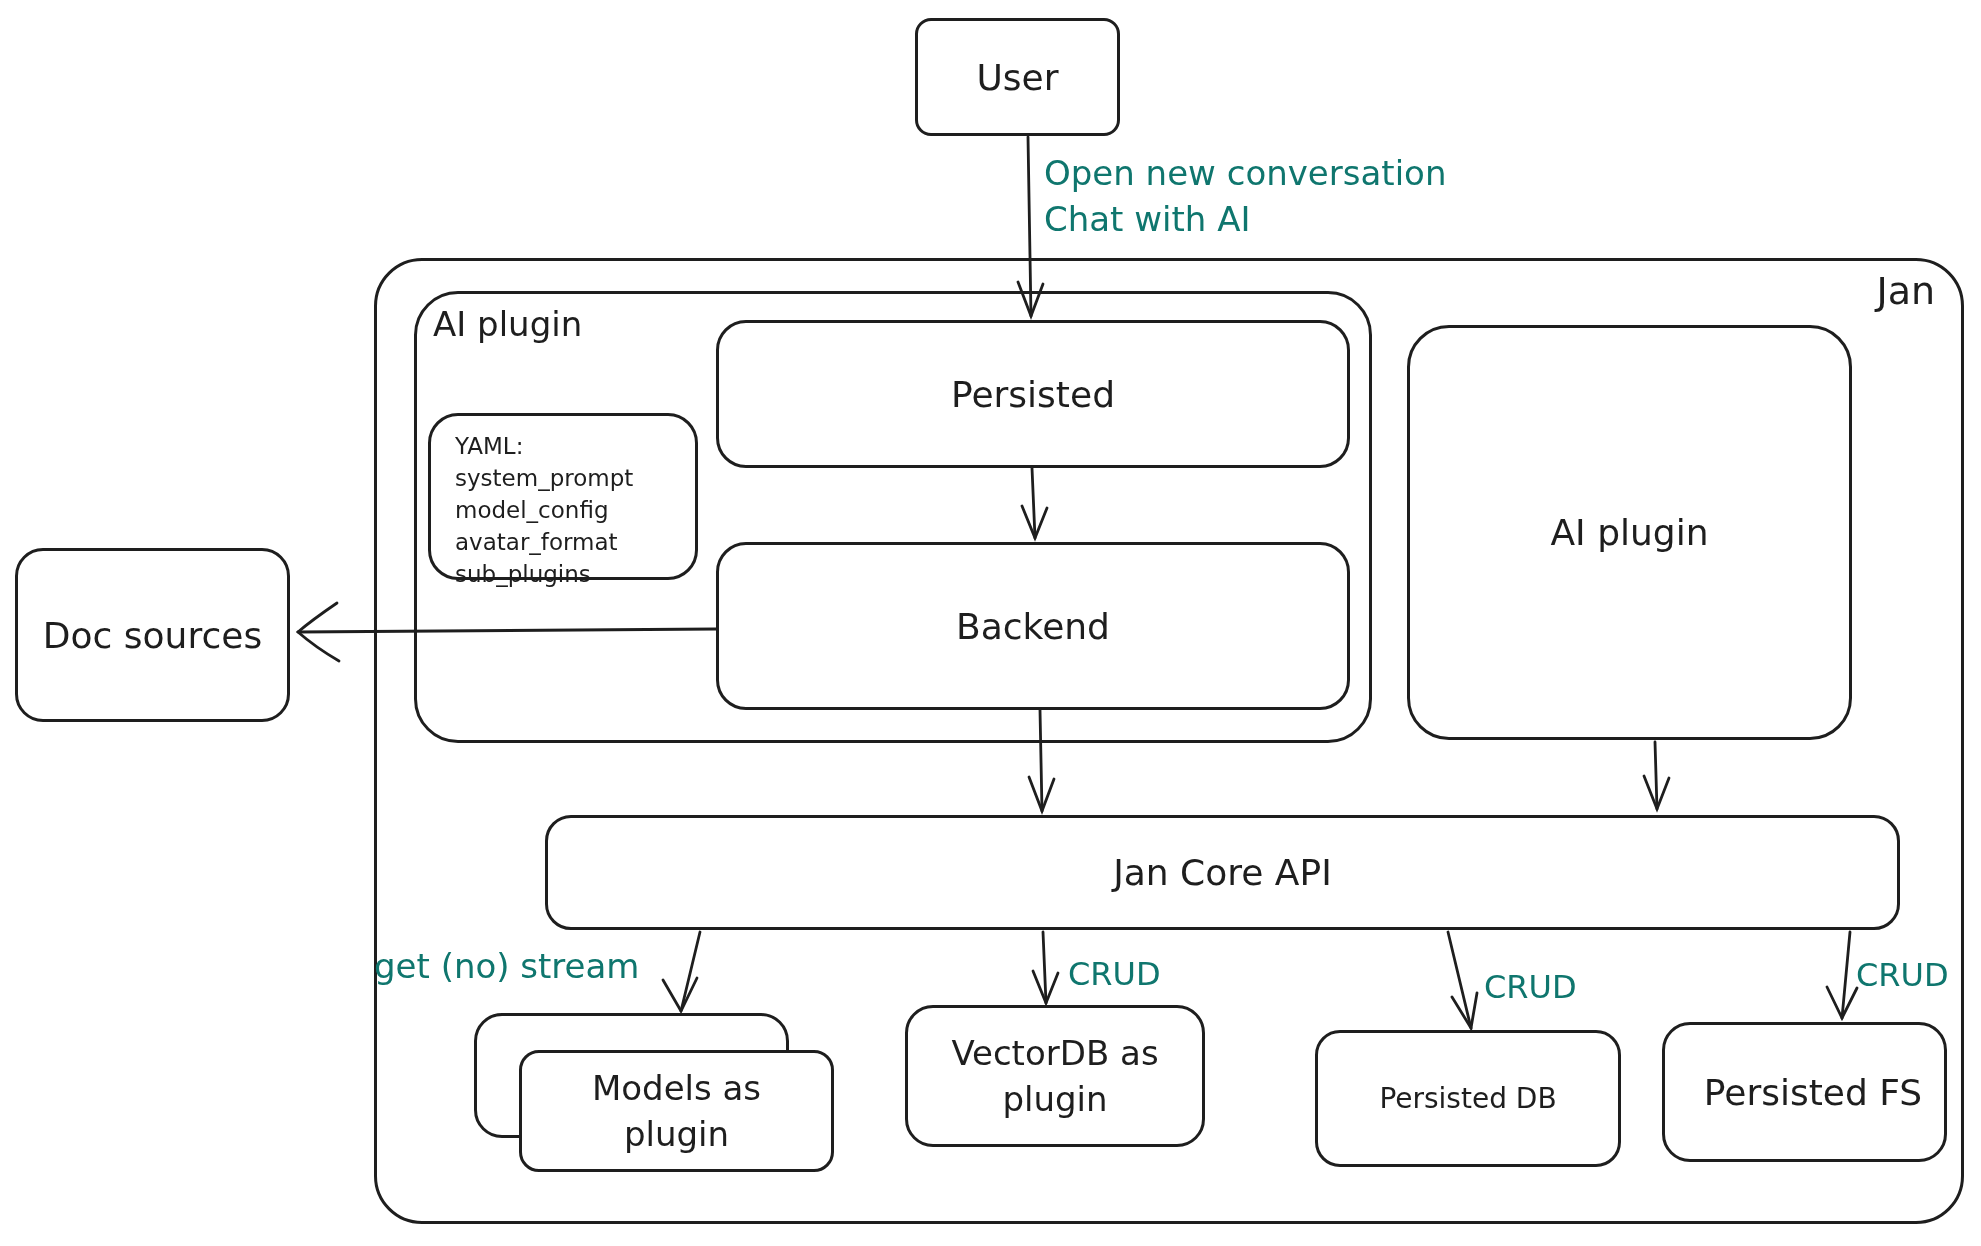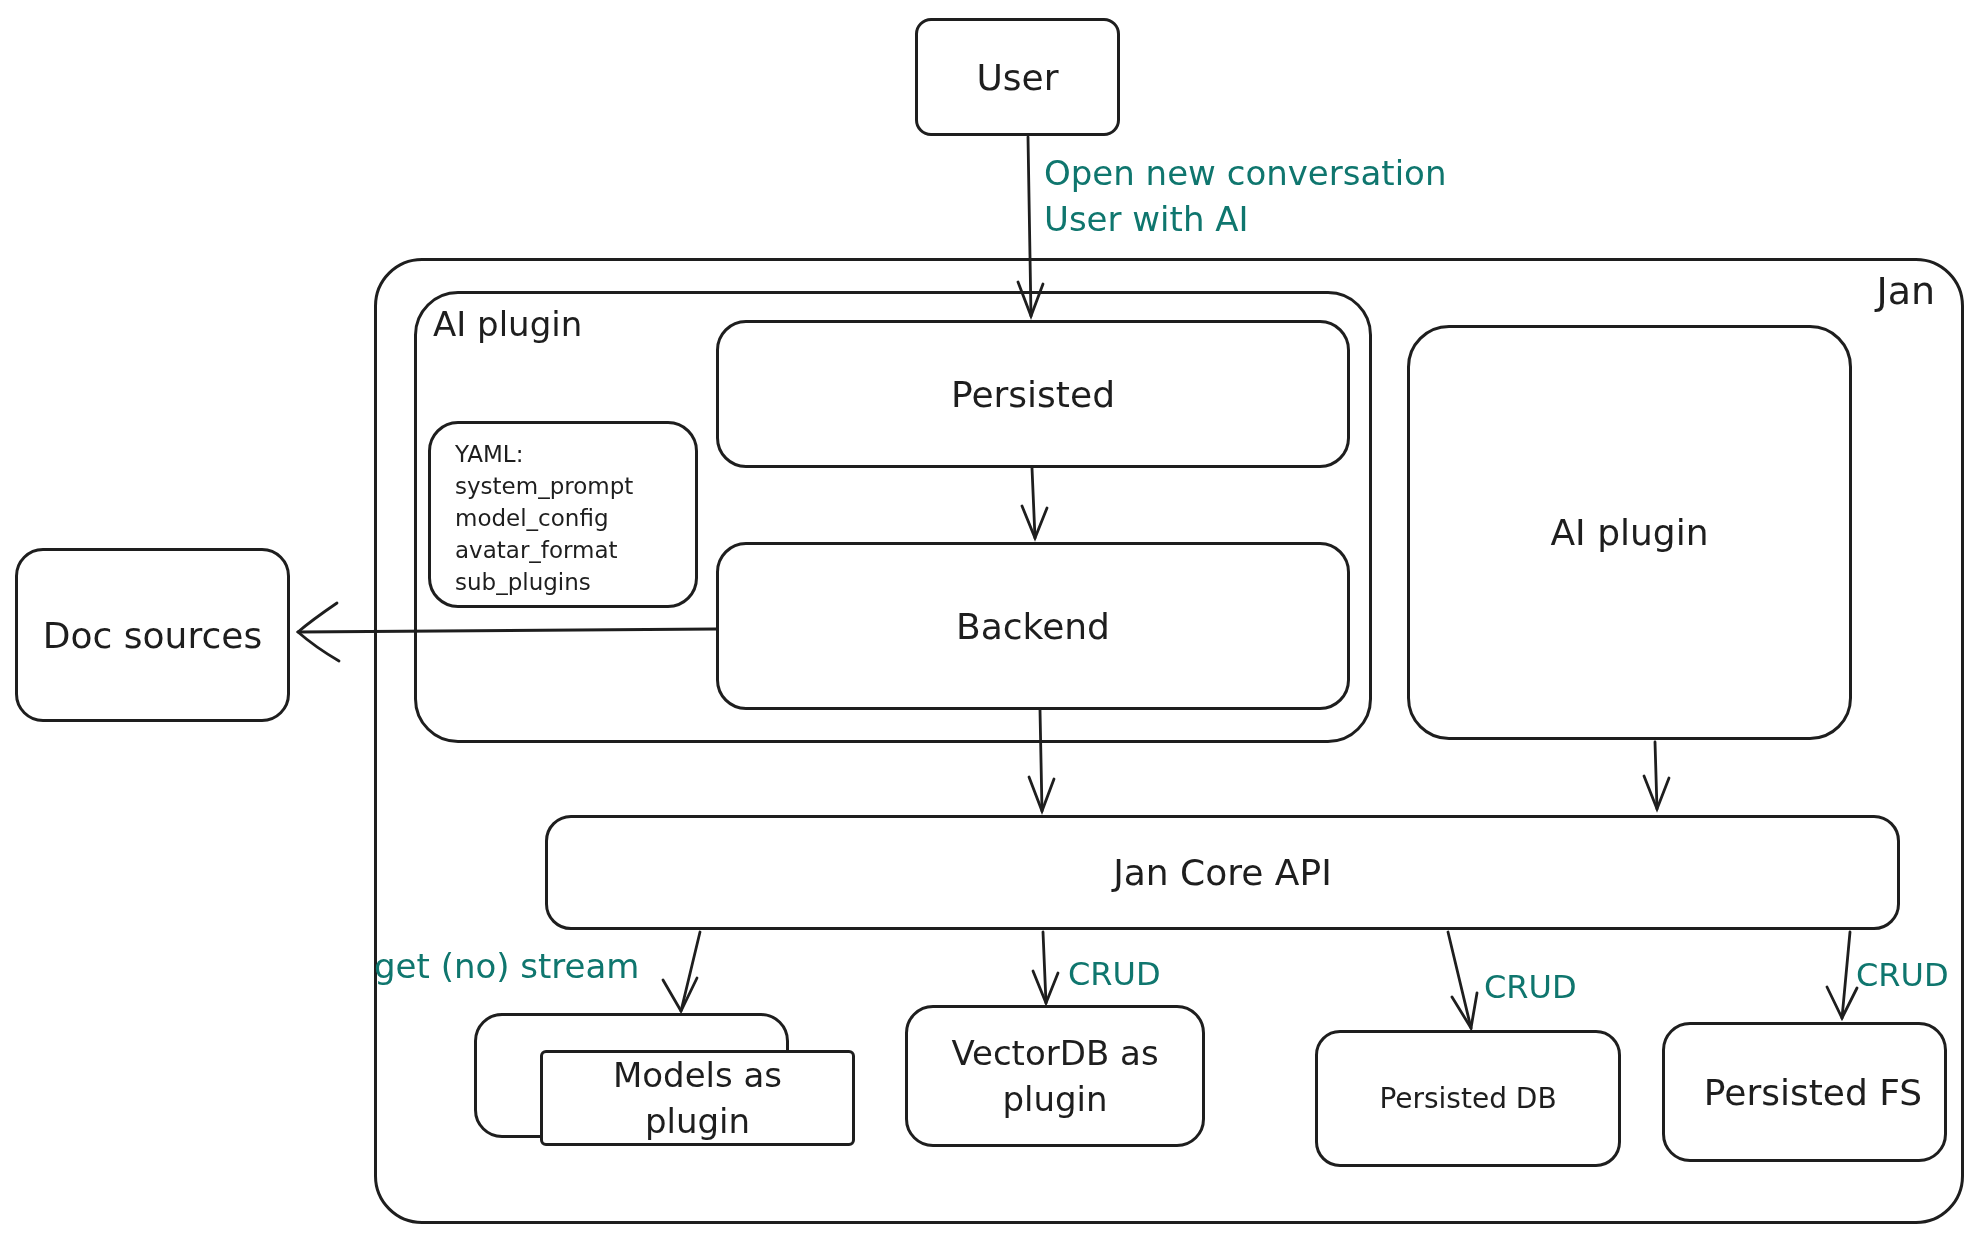--- a/index.html
+++ b/index.html
@@ -42,21 +42,21 @@
 <div class="canvas">
 
   <div class="frame" style="left:374px;top:258px;width:1590px;height:966px;border-radius:48px;">
     <div class="frame-label" style="right:26px;top:8px;font-size:38px;">Jan</div>
   </div>
 
   <div class="frame" style="left:414px;top:291px;width:958px;height:452px;border-radius:44px;">
     <div class="frame-label" style="left:16px;top:10px;">AI plugin</div>
   </div>
 
-  <div class="node" style="left:428px;top:413px;width:270px;height:187px;border-radius:30px;margin-top:8px;">
+  <div class="node" style="left:428px;top:413px;width:270px;height:167px;border-radius:30px;">
     <div class="yaml-text">
       <div>YAML:</div>
       <div>system_prompt</div>
       <div>model_config</div>
       <div>avatar_format</div>
       <div>sub_plugins</div>
     </div>
   </div>
 
   <div class="node" style="left:915px;top:18px;width:205px;height:118px;border-radius:16px;font-size:36px;">
@@ -77,39 +77,39 @@
 
   <div class="node" style="left:1407px;top:325px;width:445px;height:415px;border-radius:42px;font-size:36px;">
     <span class="node-label">AI plugin</span>
   </div>
 
   <div class="node" style="left:545px;top:815px;width:1355px;height:115px;border-radius:26px;font-size:36px;">
     <span class="node-label">Jan Core API</span>
   </div>
 
   <div class="node" style="left:474px;top:1013px;width:315px;height:125px;border-radius:28px;"></div>
-  <div class="node" style="left:540px;top:1050px;width:315px;height:96px;border-radius:6px;font-size:34px;line-height:46px;">
+  <div class="node" style="left:519px;top:1050px;width:315px;height:122px;border-radius:20px;font-size:34px;line-height:46px;">
     <span class="node-label" style="max-width:220px;">Models as plugin</span>
   </div>
 
   <div class="node" style="left:905px;top:1005px;width:300px;height:142px;border-radius:28px;font-size:34px;line-height:46px;">
     <span class="node-label" style="max-width:250px;">VectorDB as plugin</span>
   </div>
 
   <div class="node" style="left:1315px;top:1030px;width:306px;height:137px;border-radius:25px;font-size:28px;">
     <span class="node-label">Persisted DB</span>
   </div>
 
   <div class="node" style="left:1662px;top:1022px;width:285px;height:140px;border-radius:28px;font-size:36px;padding-left:17px;">
     <span class="node-label">Persisted FS</span>
   </div>
 
   <div class="edge-label" style="left:1044px;top:150px;line-height:46px;text-align:left;">
     <div>Open new conversation</div>
-    <div>User with AI</div>
+    <div>Chat with AI</div>
   </div>
 
   <div class="edge-label" style="left:374px;top:946px;">get (no) stream</div>
 
   <div class="edge-label" style="left:1068px;top:955px;font-size:32px;">CRUD</div>
 
   <div class="edge-label" style="left:1484px;top:968px;font-size:32px;">CRUD</div>
 
   <div class="edge-label" style="left:1856px;top:956px;font-size:32px;">CRUD</div>
 

